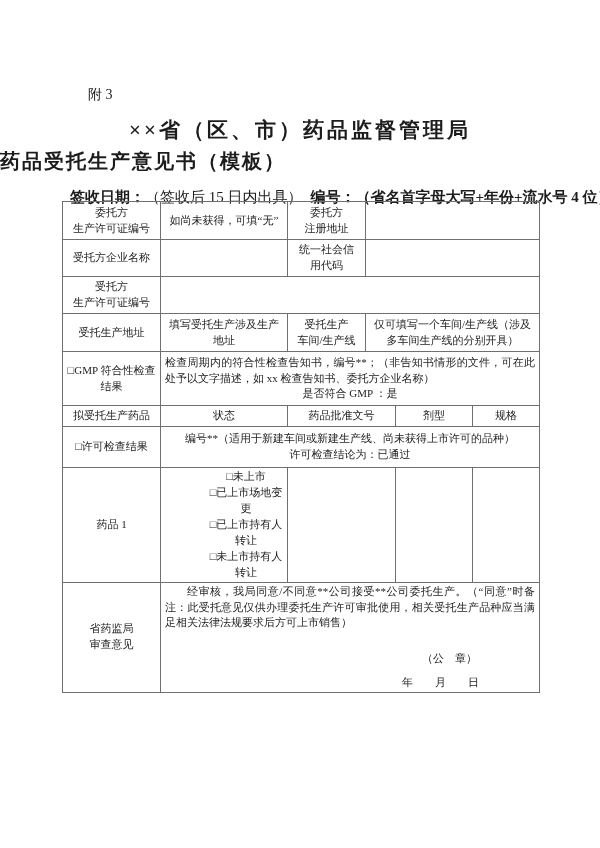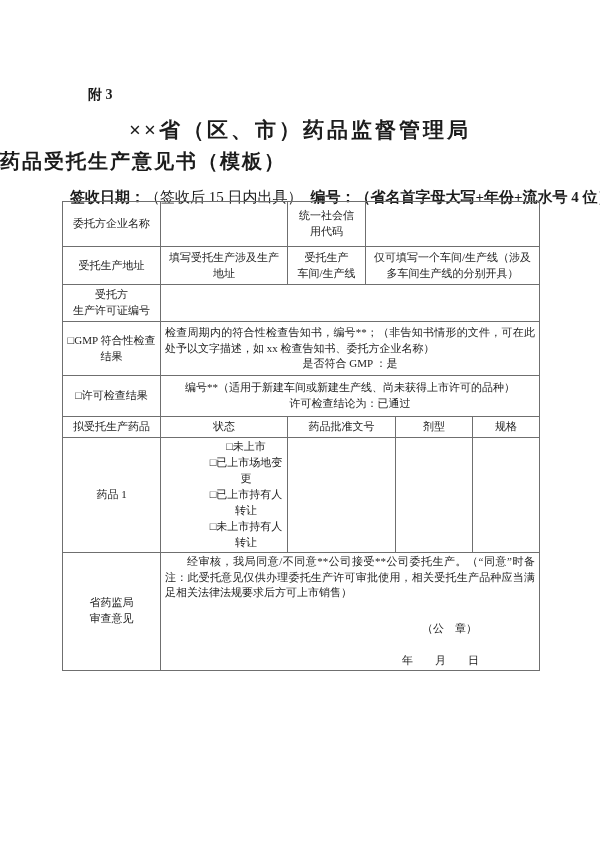--- a/index.html
+++ b/index.html
@@ -6,21 +6,21 @@
   .page{
     position:relative;
     width:600px;height:848px;
     background:#ffffff;
     font-family:"Liberation Serif", serif;
     color:#1c1c1c;
     overflow:hidden;
   }
   .attachment{
     position:absolute;left:88px;top:86px;
-    font-size:14px;font-weight:bold;
+    font-size:14px;font-weight:normal;
   }
   .title1{
     position:absolute;left:0;top:116px;width:600px;
     text-align:center;font-size:21px;font-weight:bold;
     letter-spacing:3px;
   }
   .title2{
     position:absolute;left:0;top:148px;width:600px;
     text-align:left;font-size:20px;font-weight:bold;
     letter-spacing:2px;
@@ -42,21 +42,21 @@
     text-align:center;vertical-align:middle;
     padding:1px 4px;
     overflow:hidden;
   }
   td.left{text-align:left;}
   td.top{vertical-align:top;}
   .pre{white-space:pre-line;}
   .justify{text-align:justify;}
   .indent{text-indent:2em;}
   .seal-line{text-align:right;padding-right:58px;margin-top:20px;}
-  .date-line{text-align:right;padding-right:56px;margin-top:16px;}
+  .date-line{text-align:right;padding-right:56px;margin-top:8px;}
   .opt{text-align:center;margin-left:44px;}
 </style>
 </head>
 <body>
 
 <div class="page">
 
   <div class="attachment">附 3</div>
 
   <div class="title1">××省（区、市）药品监督管理局</div>
@@ -70,66 +70,74 @@
     <colgroup>
       <col style="width:98px">
         <col style="width:127px">
         <col style="width:78px">
       <col style="width:30px">
         <col style="width:77px">
         <col style="width:67px">
     </colgroup>
 
     <tbody>
-        <tr style="height:45px">
-      <td class="pre">委托方企业名称</td>
+
+    <tr style="height:38px">
+      <td class="pre">委托方
+生产许可证编号</td>
+      <td>如尚未获得，可填“无”</td>
+      <td class="pre">委托方
+注册地址</td>
+      <td colspan="3"></td>
+    </tr>
+
+    <tr style="height:37px">
+      <td class="pre">受托方企业名称</td>
       <td></td>
       <td class="pre">统一社会信
 用代码</td>
       <td colspan="3"></td>
     </tr>
 
-
+    <tr style="height:37px">
+      <td class="pre">受托方
+生产许可证编号</td>
+      <td colspan="5"></td>
+    </tr>
 
     <tr style="height:38px">
       <td>受托生产地址</td>
       <td>填写受托生产涉及生产地址</td>
       <td class="pre">受托生产
 车间/生产线</td>
       <td colspan="3" class="left justify">仅可填写一个车间/生产线（涉及多车间生产线的分别开具）</td>
-    </tr>
-
-    <tr style="height:37px">
-      <td class="pre">受托方
-生产许可证编号</td>
-      <td colspan="5"></td>
     </tr>
 
     <tr style="height:54px">
       <td>□GMP 符合性检查结果</td>
       <td colspan="5" class="left">
         <div class="justify">检查周期内的符合性检查告知书，编号**；（非告知书情形的文件，可在此处予以文字描述，如 xx 检查告知书、委托方企业名称）</div>
         <div>是否符合 GMP ：是</div>
       </td>
     </tr>
 
+    <tr style="height:21px">
+      <td>拟受托生产药品</td>
+      <td>状态</td>
+      <td colspan="2">药品批准文号</td>
+      <td>剂型</td>
+      <td>规格</td>
+    </tr>
+
     <tr style="height:41px">
       <td>□许可检查结果</td>
       <td colspan="5" class="left">
         <div>编号**（适用于新建车间或新建生产线、尚未获得上市许可的品种）</div>
         <div>许可检查结论为：已通过</div>
       </td>
-    </tr>
-
-    <tr style="height:21px">
-      <td>拟受托生产药品</td>
-      <td>状态</td>
-      <td colspan="2">药品批准文号</td>
-      <td>剂型</td>
-      <td>规格</td>
     </tr>
 
     <tr style="height:74px">
       <td>药品 1</td>
       <td class="left">
         <div class="opt">□未上市</div>
         <div class="opt">□已上市场地变更</div>
         <div class="opt">□已上市持有人转让</div>
         <div class="opt">□未上市持有人转让</div>
       </td>

